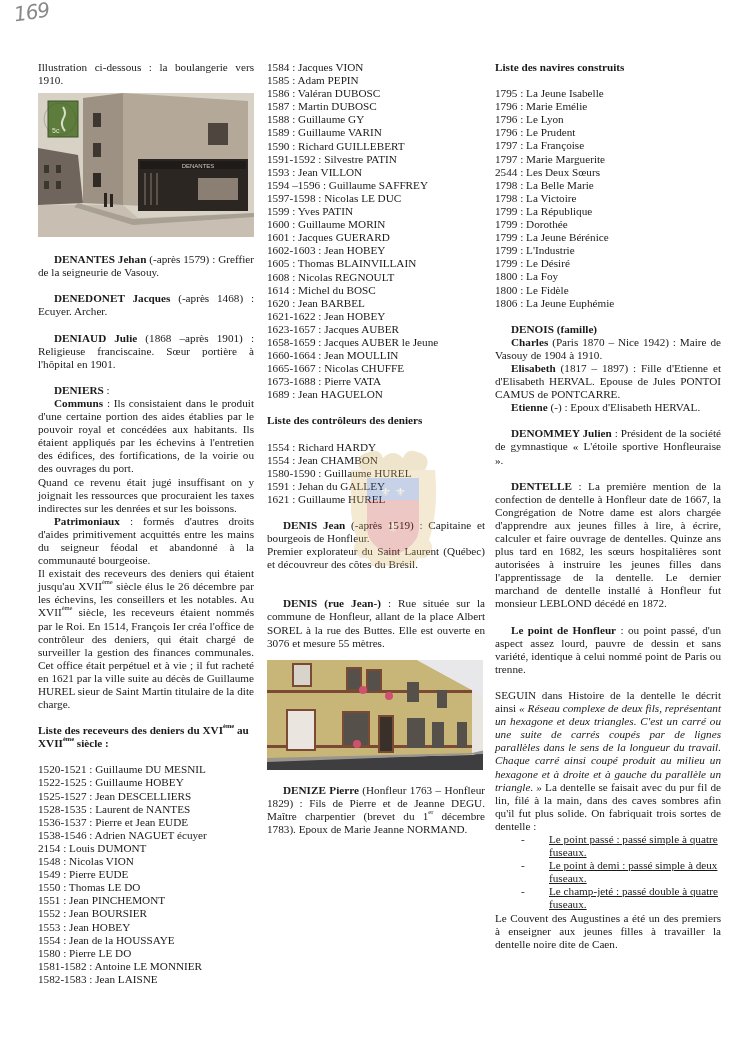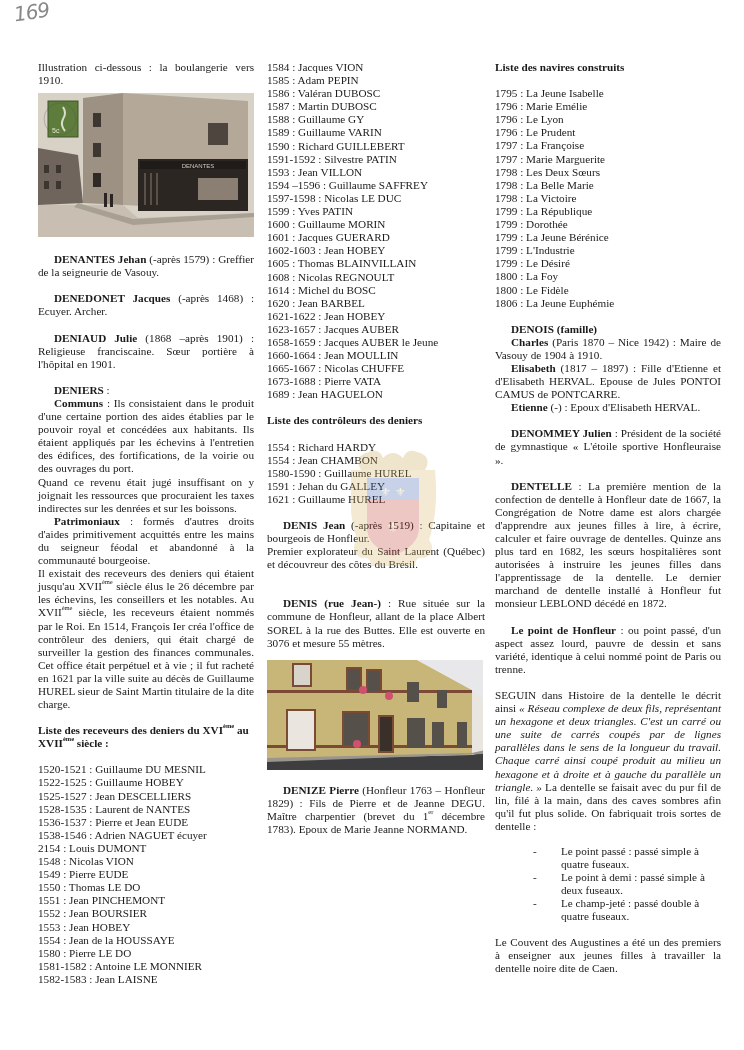--- a/index.html
+++ b/index.html
@@ -15,21 +15,21 @@
   .gap { height:13px; }
   b { font-weight:bold;margin-left:16px; }
   .list-line { white-space:nowrap; }
   sup { font-size:6.5px; vertical-align:top; line-height:6px; position:relative; top:-1px; }
   .heading { font-weight:bold; text-align:left; }
   .photo { position:relative; overflow:hidden; }
   .bakery { width:216px; height:144px; margin:6px 0 16px 0;
     background: linear-gradient(180deg,#d9d3c8 0%,#cfc6b8 45%,#b9ae9d 70%,#cbc3b5 100%); }
   .street-house { width:216px; height:110px; margin:10px 0 14px 0;
     background: linear-gradient(180deg,#c9bb85 0%,#c4b37a 70%,#5a5552 82%,#3e3d3f 100%); }
-  .dash-list { margin:12px; padding:0; list-style:none; }
+  .dash-list { margin:0; padding:0; list-style:none;text-decoration:underline; }
   .dash-list li { position:relative; padding-left:54px; text-align:left; }
   .dash-list li::before { content:"-"; position:absolute; left:26px; }
   .watermark { position:absolute; left:351px; top:450px; width:85px; height:120px; opacity:0.28; pointer-events:none; }
   i { font-style:italic; }
 </style>
 </head>
 <body>
 
 <div class="page-num">169</div>
 
@@ -205,21 +205,21 @@
 <div class="col col-right">
   <p class="heading">Liste des navires construits</p>
   <div class="gap"></div>
   <div>
     <div class="list-line">1795 : La Jeune Isabelle</div>
     <div class="list-line">1796 : Marie Emélie</div>
     <div class="list-line">1796 : Le Lyon</div>
     <div class="list-line">1796 : Le Prudent</div>
     <div class="list-line">1797 : La Françoise</div>
     <div class="list-line">1797 : Marie Marguerite</div>
-    <div class="list-line">1798 : Les Deux Sœurs</div>
+    <div class="list-line">2544 : Les Deux Sœurs</div>
     <div class="list-line">1798 : La Belle Marie</div>
     <div class="list-line">1798 : La Victoire</div>
     <div class="list-line">1799 : La République</div>
     <div class="list-line">1799 : Dorothée</div>
     <div class="list-line">1799 : La Jeune Bérénice</div>
     <div class="list-line">1799 : L'Industrie</div>
     <div class="list-line">1799 : Le Désiré</div>
     <div class="list-line">1800 : La Foy</div>
     <div class="list-line">1800 : Le Fidèle</div>
     <div class="list-line">1806 : La Jeune Euphémie</div>

